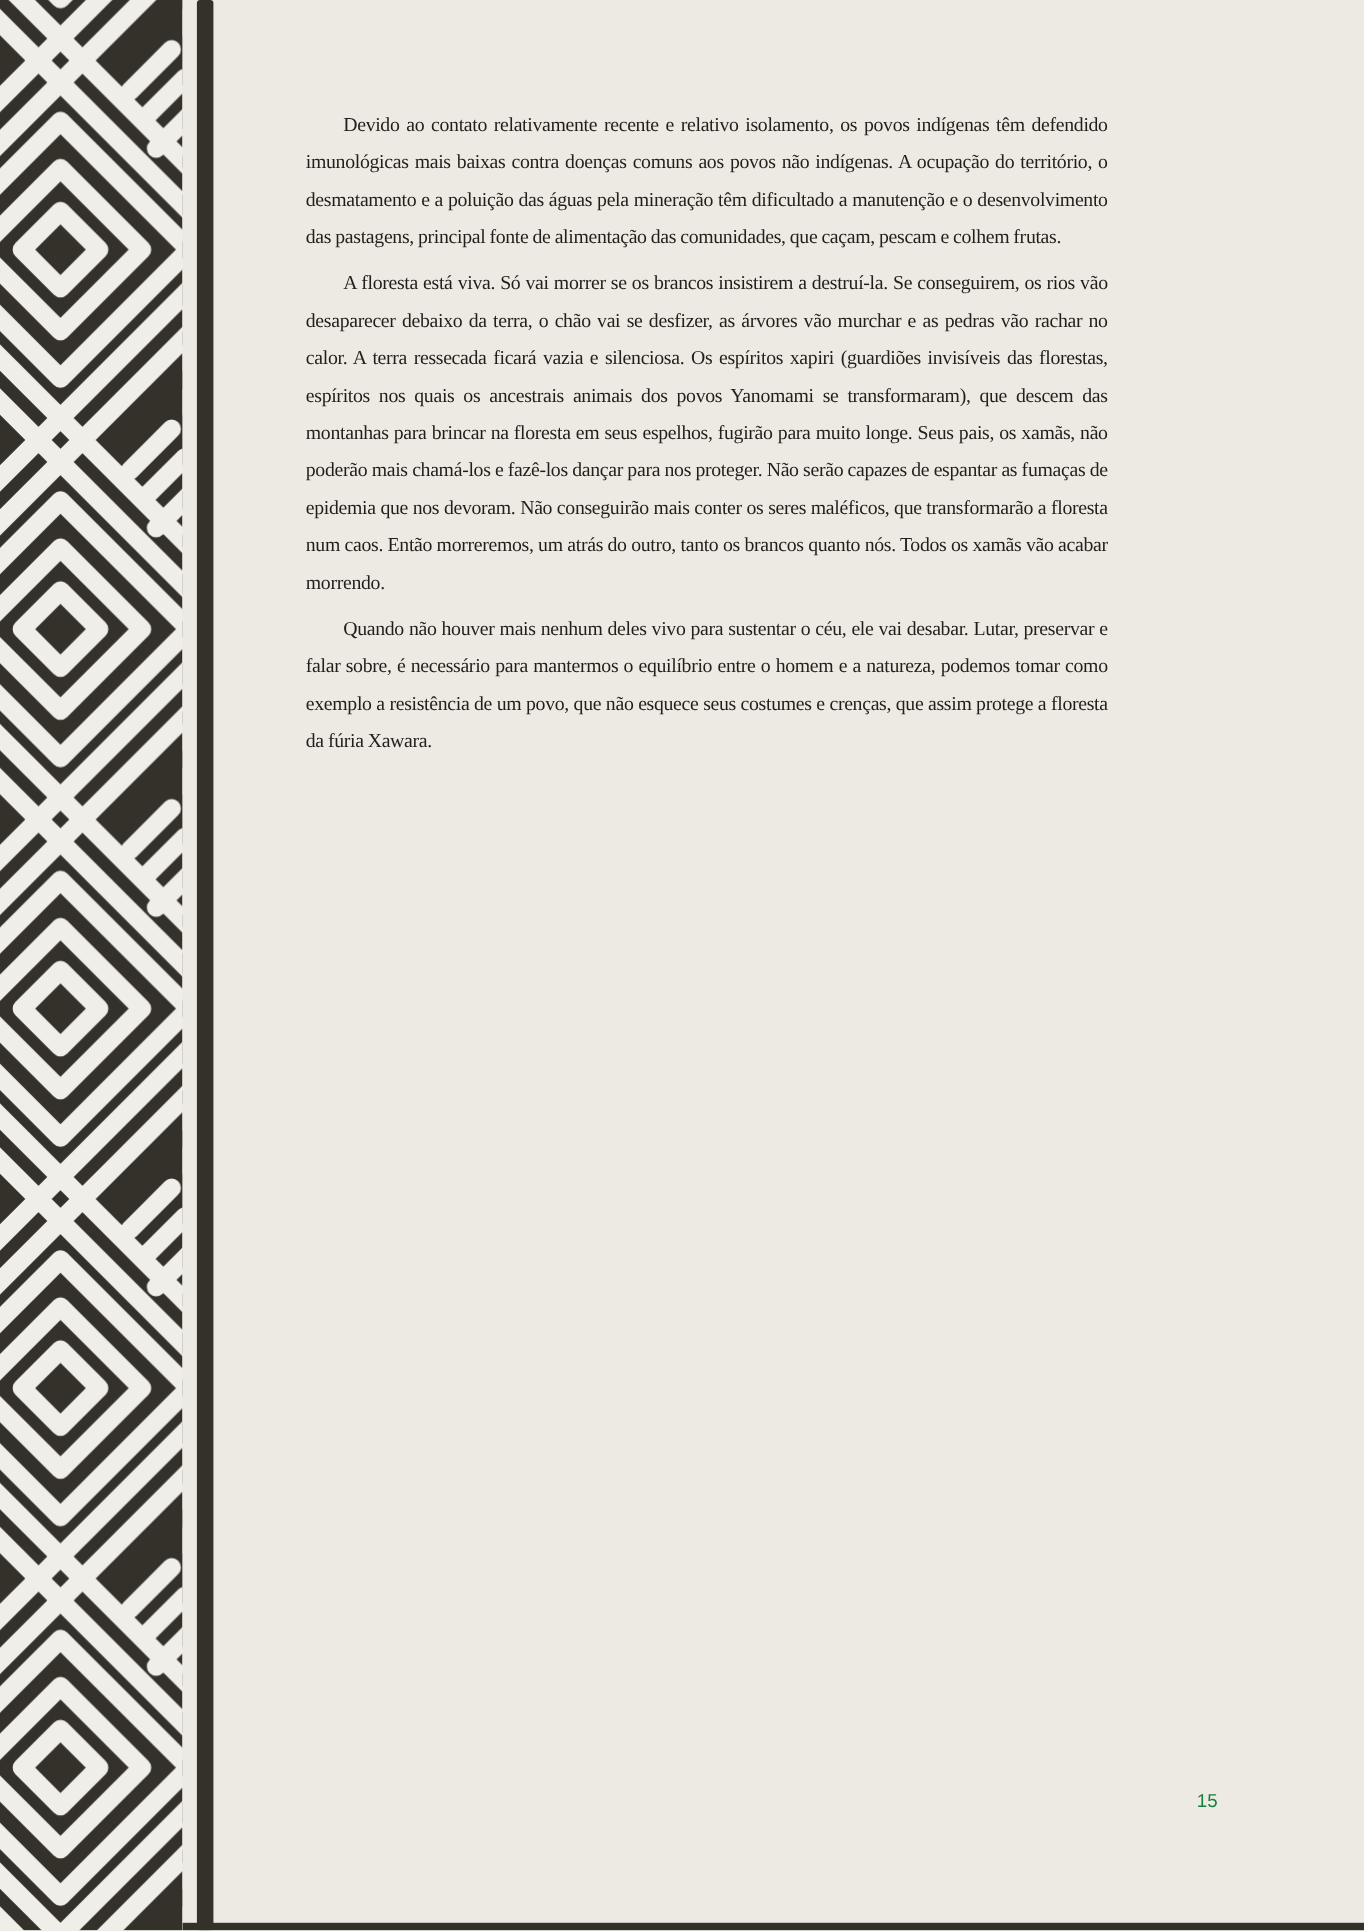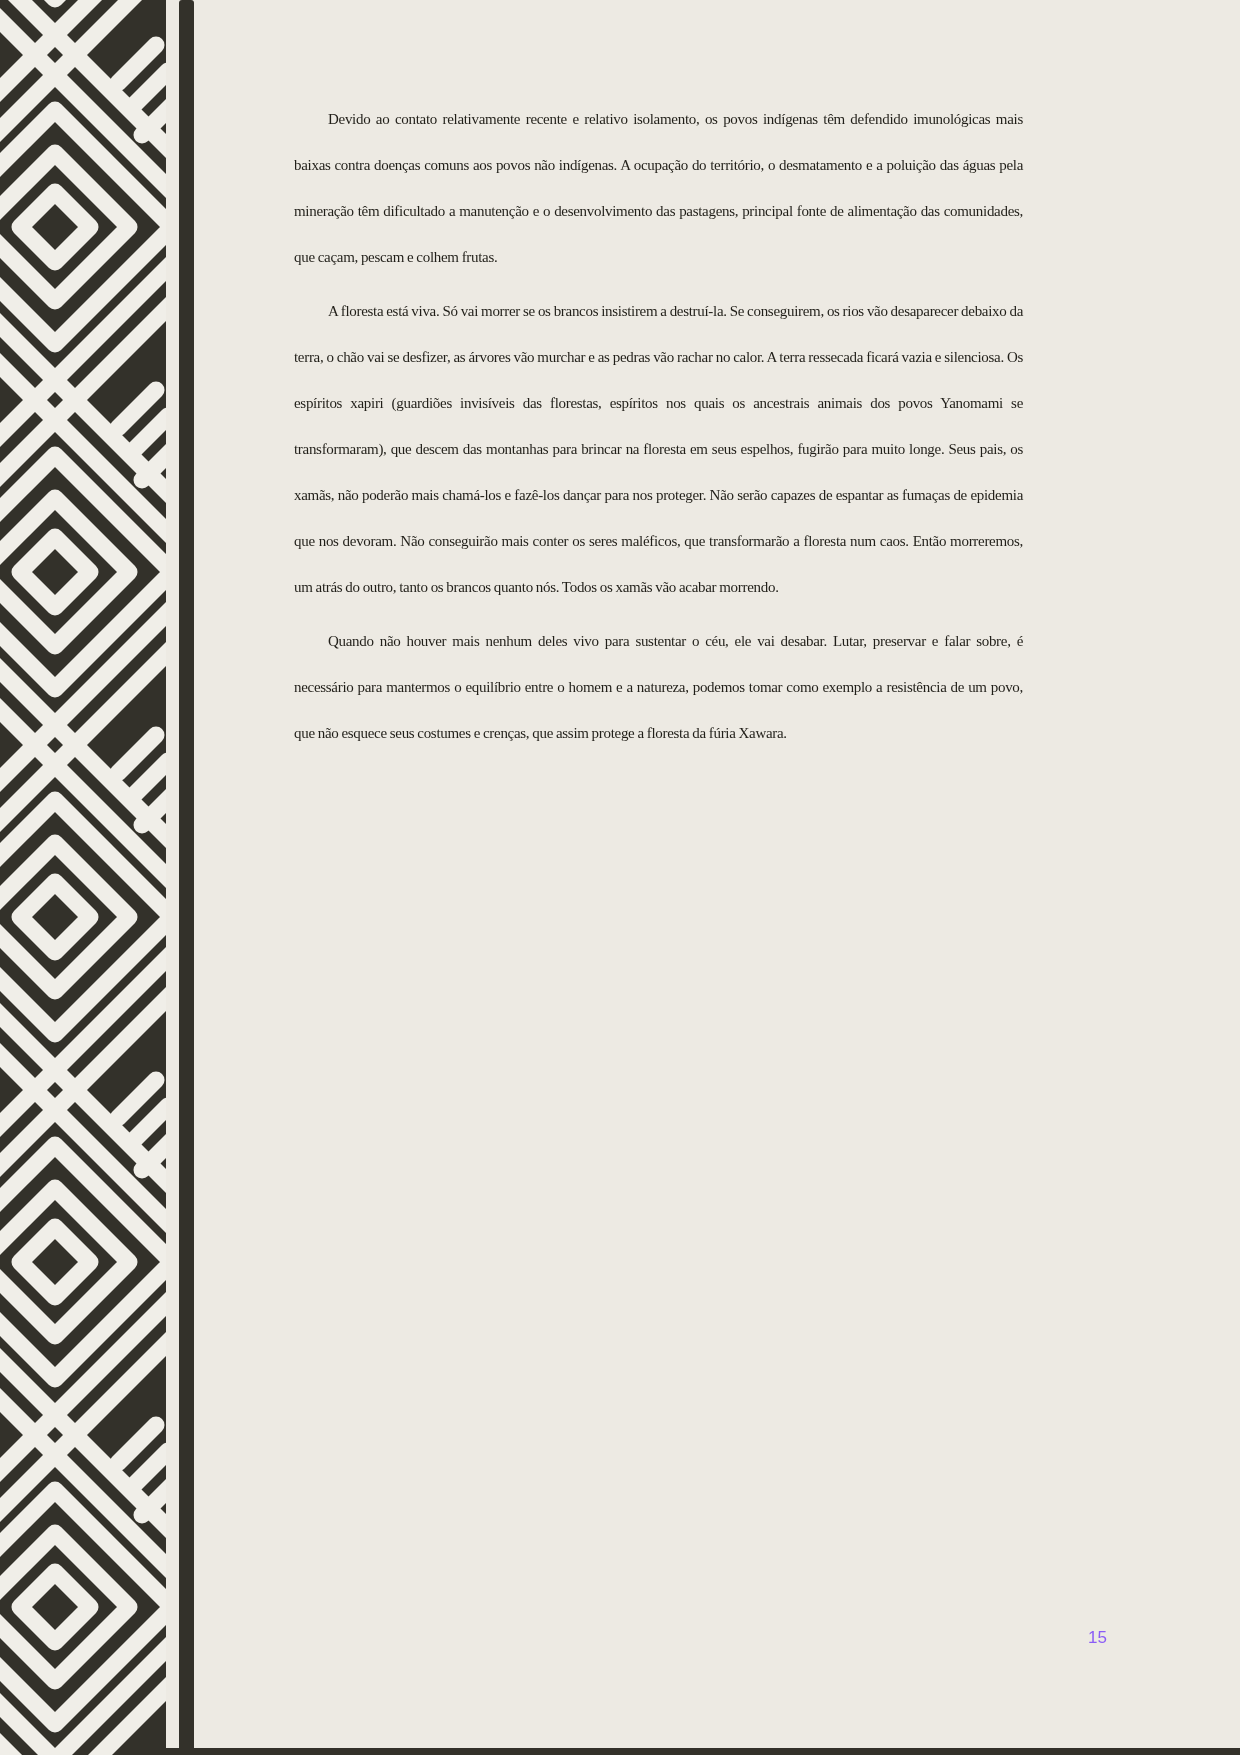--- a/index.html
+++ b/index.html
@@ -35,41 +35,41 @@
   .bottom-rule {
     position: absolute;
     left: 166px;
     right: 0;
     bottom: 0;
     height: 7px;
     background: var(--ink, #33312a);
   }
   .content {
     position: absolute;
-    left: 294px;
+    left: 278px;
     top: 96px;
     width: 729px;
     color: var(--text, #211f19);
-    font-size: 15px;
-    line-height: 46px;
+    font-size: 18px;
+    line-height: 34px;
     text-align: justify;
     letter-spacing: -0.3px;
     word-spacing: -0.5px;
   }
   .content p {
     margin: 0 0 8px 0;
     text-indent: 34px;
   }
   .page-number {
     position: absolute;
     left: 1088px;
     top: 1628px;
     font-family: "Liberation Sans", sans-serif;
     font-size: 17px;
-    color: #8b5cf6;
+    color: #15803d;
   }
 </style>
 </head>
 <body>
 
 <div class="page">
 
   <div class="border">
     <svg width="166" height="1755" viewBox="0 0 166 1755" aria-hidden="true">
       <defs>

